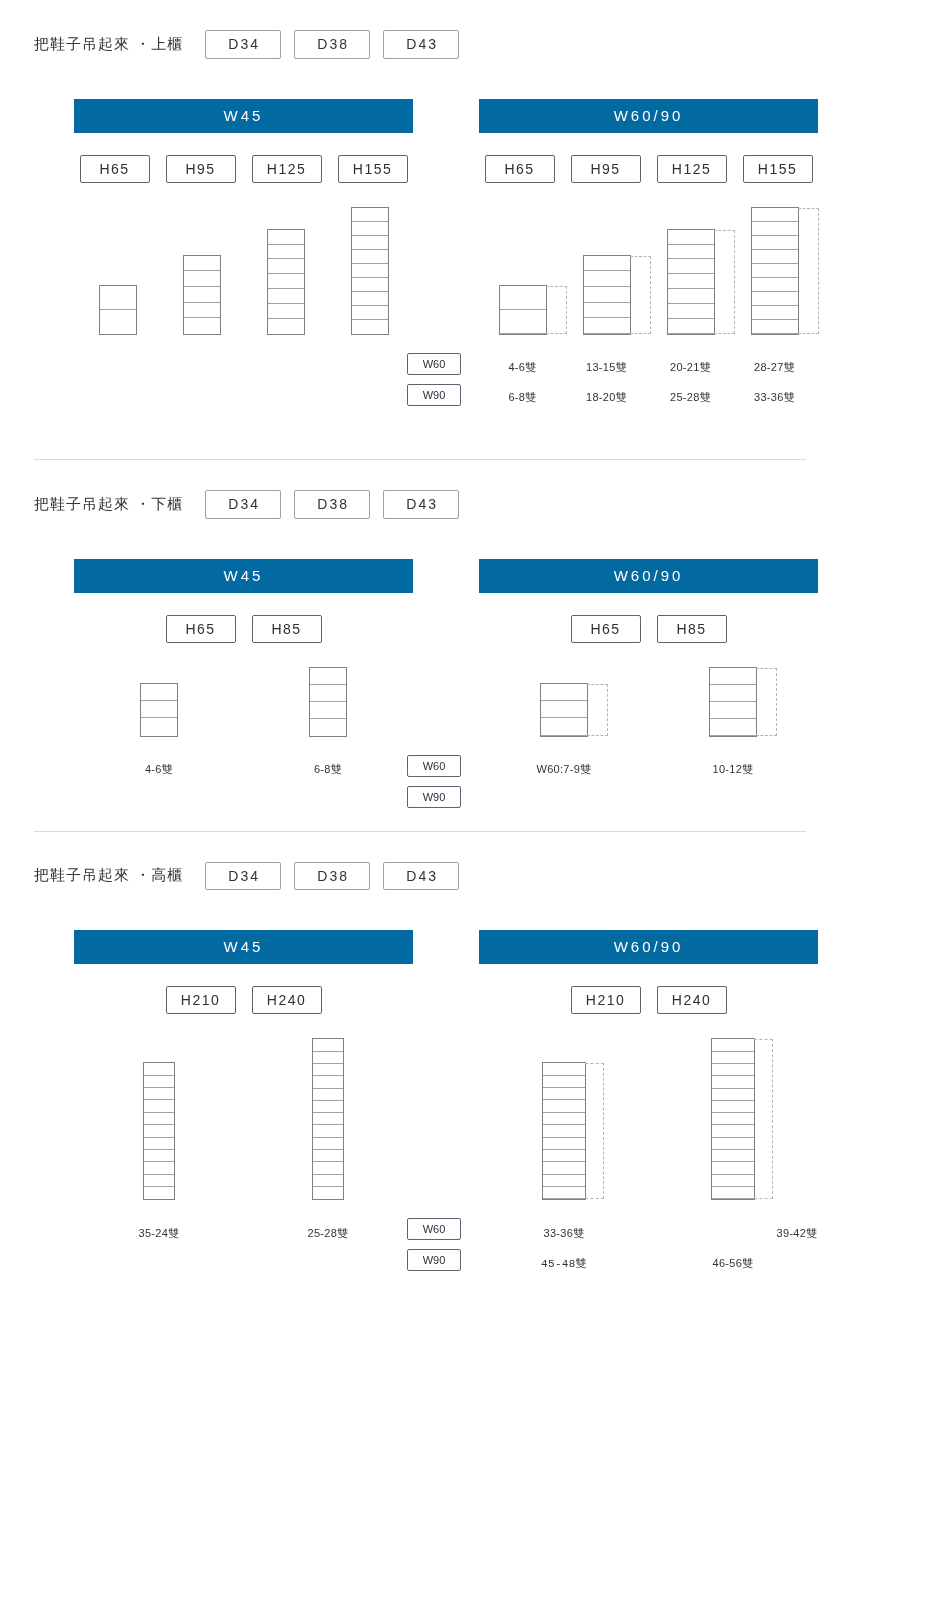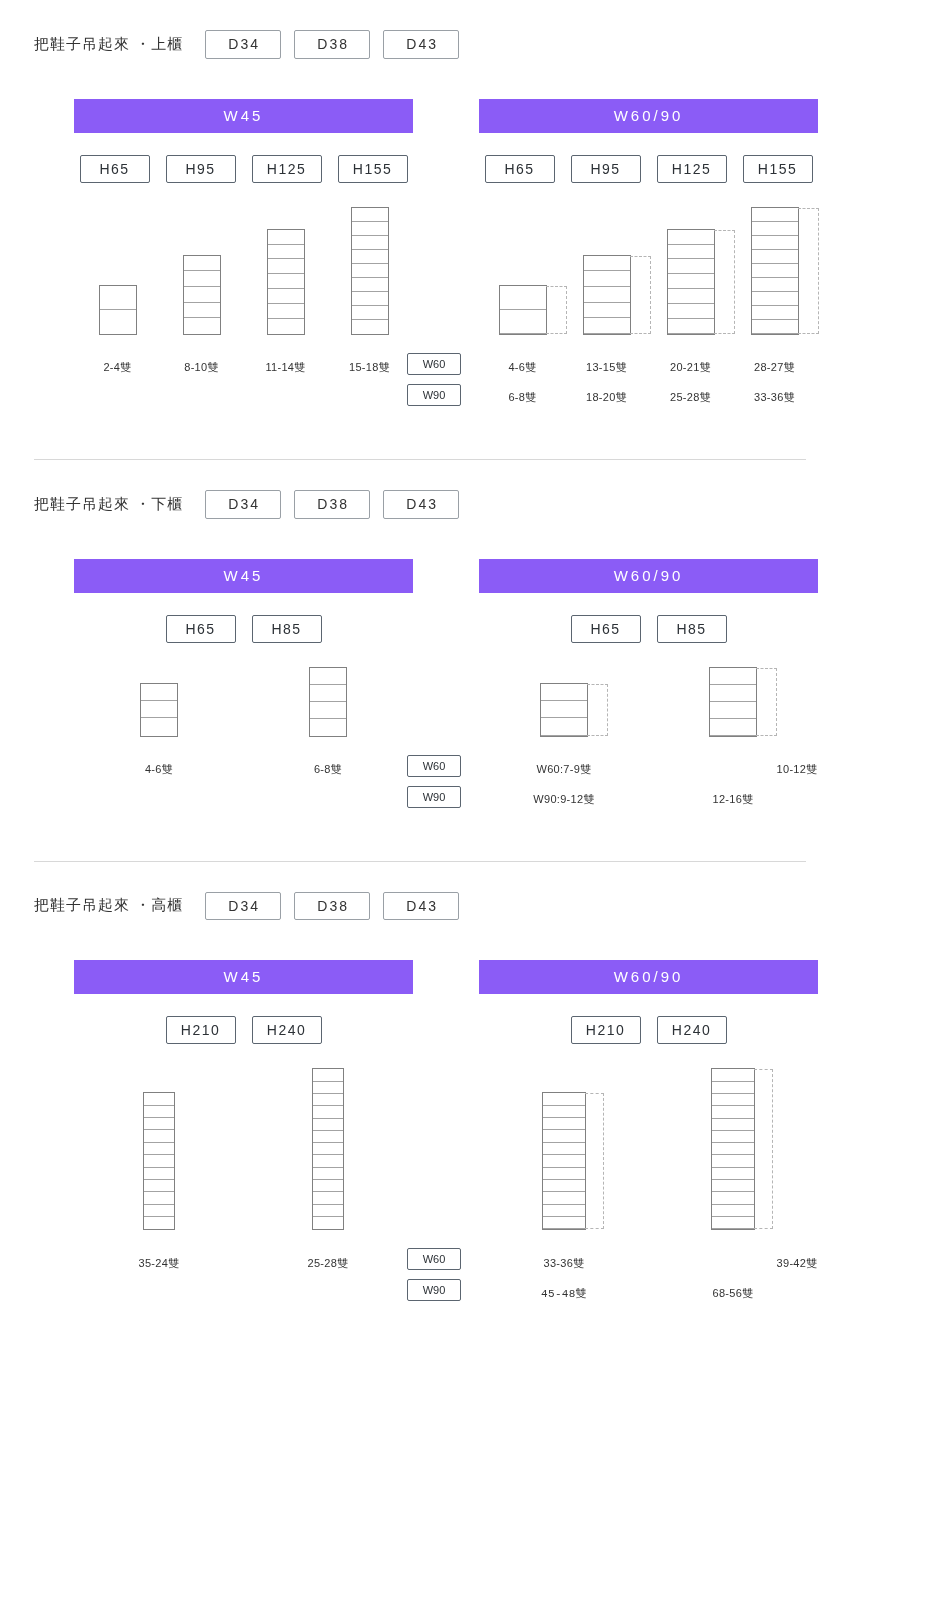--- a/index.html
+++ b/index.html
@@ -60,21 +60,21 @@
     display: flex;
     margin-top: 40px;
   }
   .col {
     width: 410px;
   }
   .col.left { margin-left: 40px; }
   .col.right { margin-left: 66px; }
 
   .width-banner {
-    background: #8b5cf6;
+    background: #0369a1;
     color: #ffffff;
     text-align: center;
     font-size: 15px;
     letter-spacing: 3px;
     padding: 8px 0 9px;
     width: 339px;
   }
   .col.right .width-banner { width: 339px; }
 
   .height-chips {
@@ -241,28 +241,20 @@
                     <div class="shelf" style="height: 14px;"></div>
                     <div class="shelf" style="height: 14px;"></div>
                     <div class="shelf" style="height: 14px;"></div>
                     <div class="shelf" style="height: 14px;"></div>
                     <div class="shelf" style="height: 14px;"></div>
                     <div class="shelf" style="height: 14px;"></div>
                   </div>
                 </div>
               </div>
             </div>
-            <div class="cap-rows" style="position: relative;">
-              <div class="cap-row">
-                <div class="cap" style="width: 84px;">2-4雙</div>
-                <div class="cap" style="width: 84px;">8-10雙</div>
-                <div class="cap" style="width: 84px;">11-14雙</div>
-                <div class="cap" style="width: 84px;">15-18雙</div>
-              </div>
-            </div>
           </div>
           <div class="col right">
             <div class="width-banner">W60/90</div>
             <div class="height-chips n4">
               <div class="hchip">H65</div>
               <div class="hchip">H95</div>
               <div class="hchip">H125</div>
               <div class="hchip">H155</div>
             </div>
             <div class="cabinets">
@@ -409,25 +401,21 @@
                     <div class="shelf" style="height: 17px;"></div>
                     <div class="shelf" style="height: 17px;"></div>
                     <div class="depth-ghost" style="width: 21px; height: 68px; left: 46px;"></div>
                   </div>
                 </div>
               </div>
             </div>
             <div class="cap-rows" style="position: relative;">
               <div class="cap-row">
                 <div class="cap" style="width: 169px;">W60:7-9雙</div>
-                <div class="cap" style="width: 169px; text-align: right;">10-12雙</div>
-              </div>
-              <div class="cap-row">
-                <div class="cap" style="width: 169px;">W90:9-12雙</div>
-                <div class="cap" style="width: 169px;">12-16雙</div>
+                <div class="cap" style="width: 169px;">10-12雙</div>
               </div>
               <div class="w-tag-col" style="left: -72px; top: 0px;">
                 <div class="w-tag">W60</div>
                 <div class="w-tag">W90</div>
               </div>
             </div>
           </div>
         </div>
       </div>
       <div class="divider"></div>
@@ -538,21 +526,21 @@
                 </div>
               </div>
             </div>
             <div class="cap-rows" style="position: relative;">
               <div class="cap-row">
                 <div class="cap" style="width: 169px;">33-36雙</div>
                 <div class="cap" style="width: 169px; text-align: right;">39-42雙</div>
               </div>
               <div class="cap-row">
                 <div class="cap" style="width: 169px; font-family: Liberation Mono, monospace;">45-48雙</div>
-                <div class="cap" style="width: 169px;">68-56雙</div>
+                <div class="cap" style="width: 169px;">46-56雙</div>
               </div>
               <div class="w-tag-col" style="left: -72px; top: 0px;">
                 <div class="w-tag">W60</div>
                 <div class="w-tag">W90</div>
               </div>
             </div>
           </div>
         </div>
       </div>
     </div>

